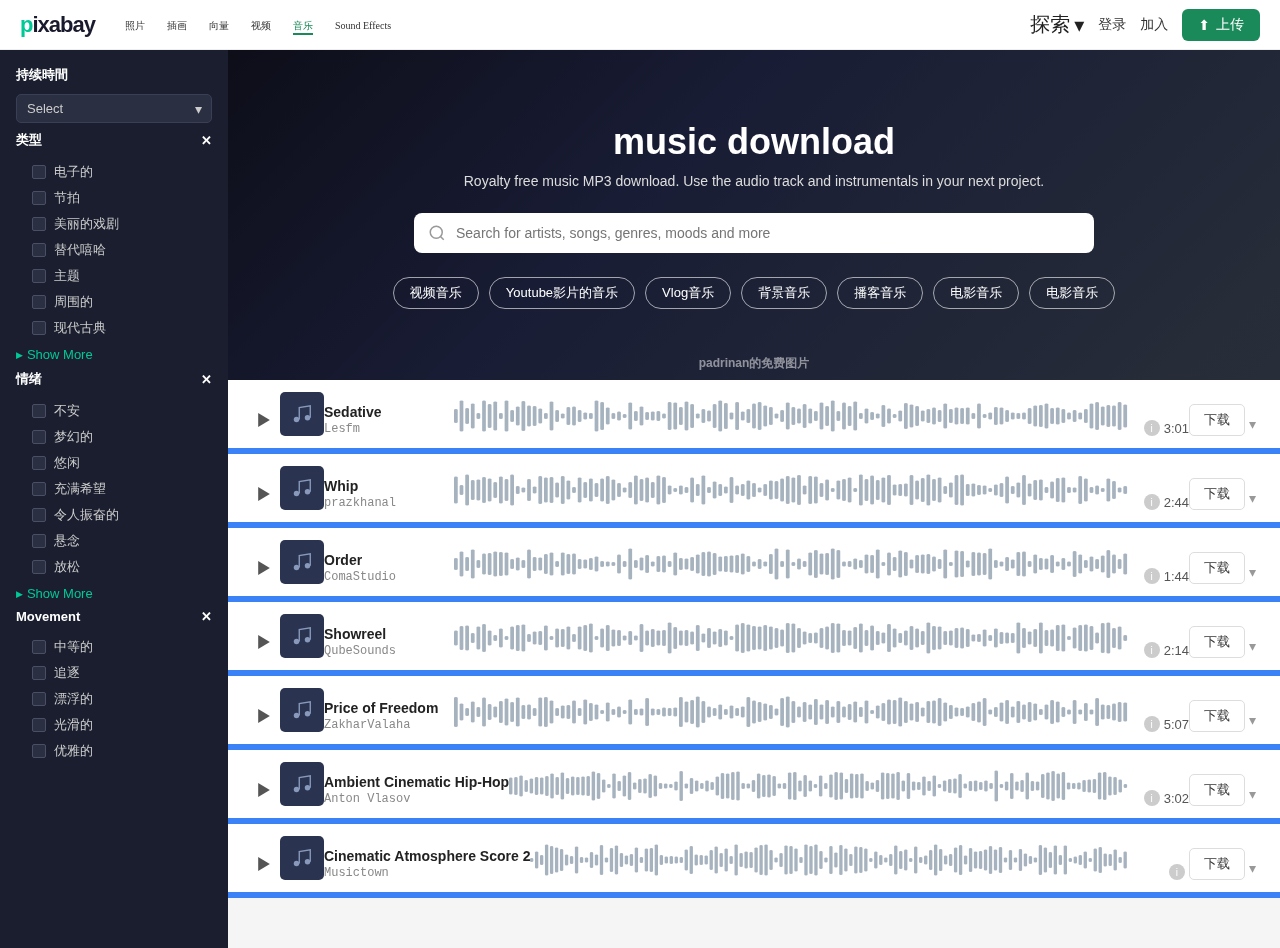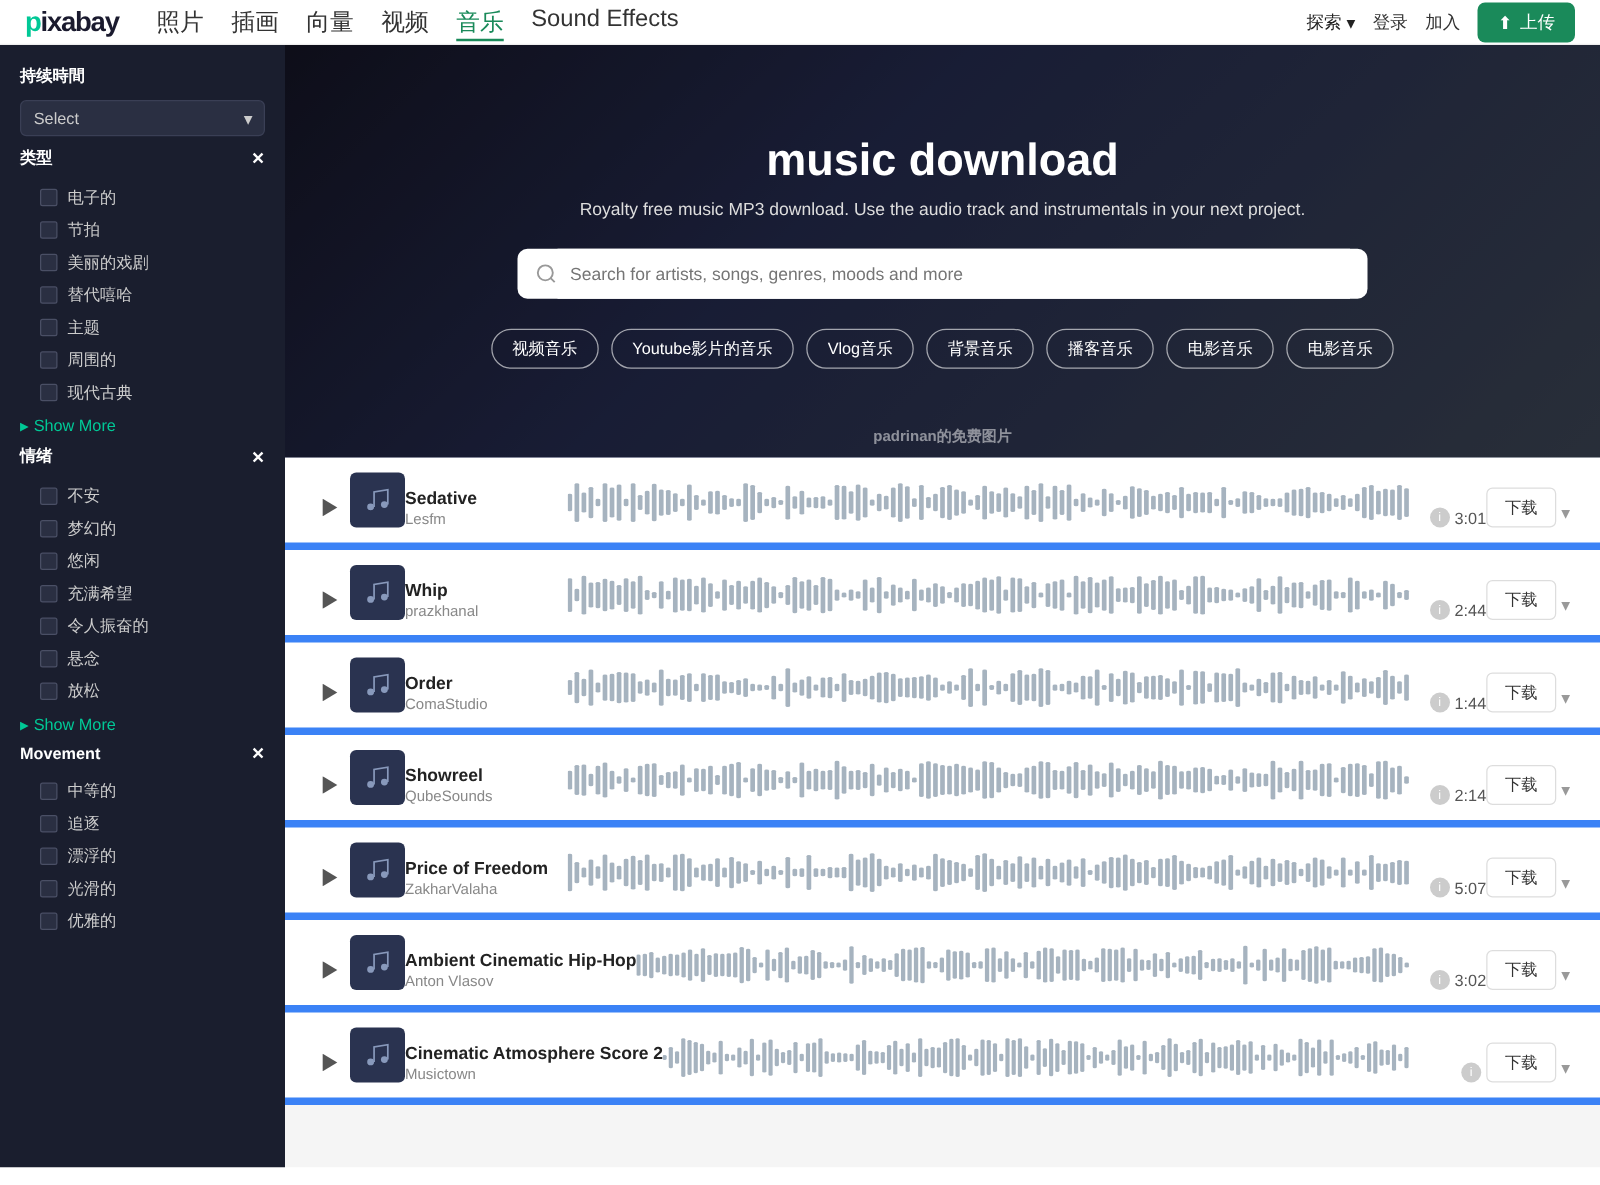--- a/index.html
+++ b/index.html
@@ -1,26 +1,26 @@
 <!DOCTYPE html>
 <html><head>
   <meta charset="utf-8">
   <style>
     * { margin: 0; padding: 0; box-sizing: border-box; }
     body { font-family: -apple-system, BlinkMacSystemFont, 'Segoe UI', sans-serif; background: #fff; color: #222; font-size: 14px; }
 
     
-    .nav { display: flex; align-items: center; height: 36px; padding: 0 20px; background: #fff; border-bottom: 1px solid #eee; position: relative; z-index: 10; }
+    .nav { display: flex; align-items: center; height: 50px; padding: 0 20px; background: #fff; border-bottom: 1px solid #eee; position: relative; z-index: 10; }
     .nav-logo { font-weight: 800; font-size: 22px; color: #1a1a2e; margin-right: 30px; letter-spacing: -1px; }
     .nav-logo span { color: #00c896; }
     .nav-links { display: flex; gap: 22px; list-style: none; }
-    .nav-links li a { text-decoration: none; color: #333; font-size: 19px; }
+    .nav-links li a { text-decoration: none; color: #333; font-size: 10px; font-family: Liberation Serif, serif; }
     .nav-links li a.active { color: #1a8a5a; border-bottom: 2px solid #1a8a5a; padding-bottom: 2px; }
     .nav-right { margin-left: auto; display: flex; align-items: center; gap: 14px; }
-    .nav-explore { display: flex; align-items: center; gap: 4px; cursor: pointer; font-size: 14px; }
+    .nav-explore { display: flex; align-items: center; gap: 4px; cursor: pointer; font-size: 20px; }
     .nav-login, .nav-join { font-size: 14px; cursor: pointer; color: #333; }
     .nav-upload { background: #1a8a5a; color: #fff; border: none; border-radius: 6px; padding: 7px 16px; font-size: 14px; cursor: pointer; display: flex; align-items: center; gap: 6px; }
 
     
     .layout { display: flex; height: calc(100vh - 50px); }
 
     
     .sidebar { width: 228px; min-width: 228px; background: #1a1e2e; color: #ccc; overflow-y: auto; padding: 16px 0; }
     .sidebar-section { padding: 0 16px; margin-bottom: 8px; }
     .sidebar-section-header { display: flex; justify-content: space-between; align-items: center; font-size: 13px; font-weight: 600; color: #fff; margin-bottom: 10px; margin-top: 14px; }
@@ -51,21 +51,21 @@
 
     
     .tracks { background: #fff; padding: 0; }
     .track-row { display: flex; align-items: flex-end; padding: 12px 20px; border-bottom: 6px solid #3b82f6; }
     .play-btn { width: 32px; height: 32px; display: flex; align-items: center; justify-content: center; cursor: pointer; color: #555; flex-shrink: 0; }
     .play-btn svg { width: 14px; height: 14px; fill: #555; }
     .track-thumb { width: 44px; height: 44px; background: #2a3350; border-radius: 5px; flex-shrink: 0; display: flex; align-items: center; justify-content: center; }
     .track-thumb svg { width: 22px; height: 22px; fill: #8899bb; }
     .track-info { min-width: 130px; }
     .track-name { font-weight: 600; font-size: 14px; color: #222; }
-    .track-artist { font-size: 12px; color: #888; margin-top: 2px; }
+    .track-artist { font-size: 12px; color: #888; margin-top: 2px; font-family: Liberation Mono, monospace; }
     .waveform { flex: 1; height: 40px; overflow: hidden; }
     .waveform svg { width: 100%; height: 40px; }
     .track-duration { display: flex; align-items: center; gap: 4px; font-size: 13px; color: #555; min-width: 60px; justify-content: flex-end; }
     .info-icon { width: 16px; height: 16px; border-radius: 50%; background: #ccc; display: inline-flex; align-items: center; justify-content: center; font-size: 10px; color: #fff; flex-shrink: 0; }
     .download-btn { background: #fff; border: 1px solid #ddd; border-radius: 5px; padding: 6px 14px; font-size: 13px; cursor: pointer; color: #333; white-space: nowrap; }
     .expand-btn { color: #999; cursor: pointer; padding: 4px; }
   </style>
 </head>
 <body>
 

